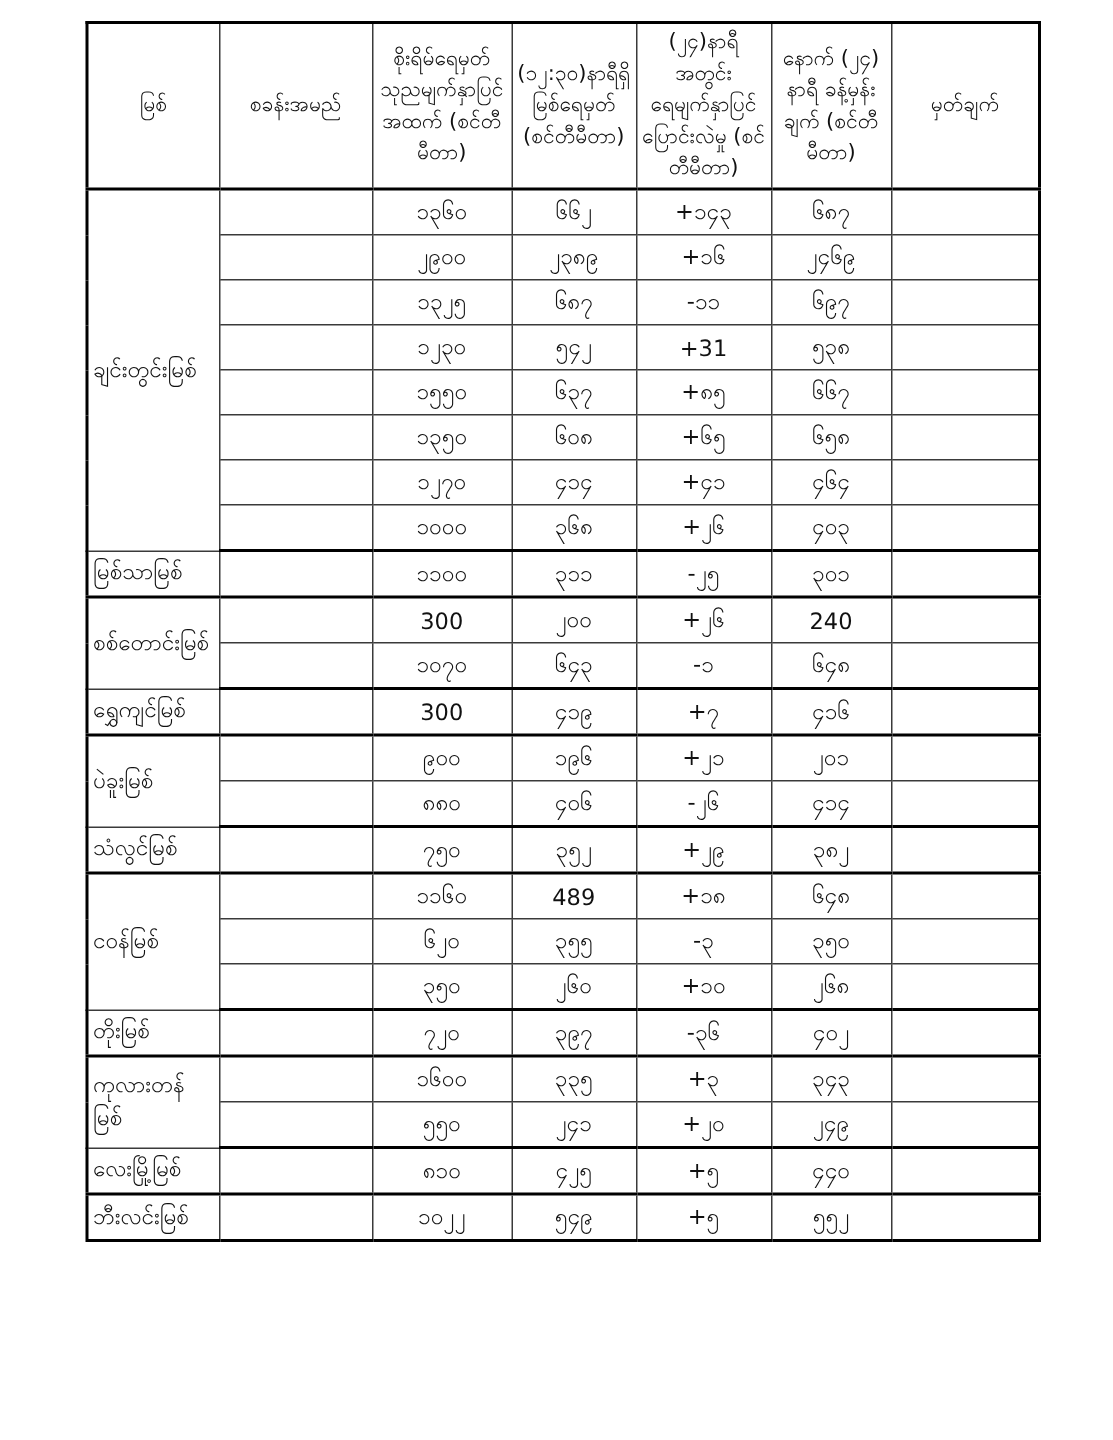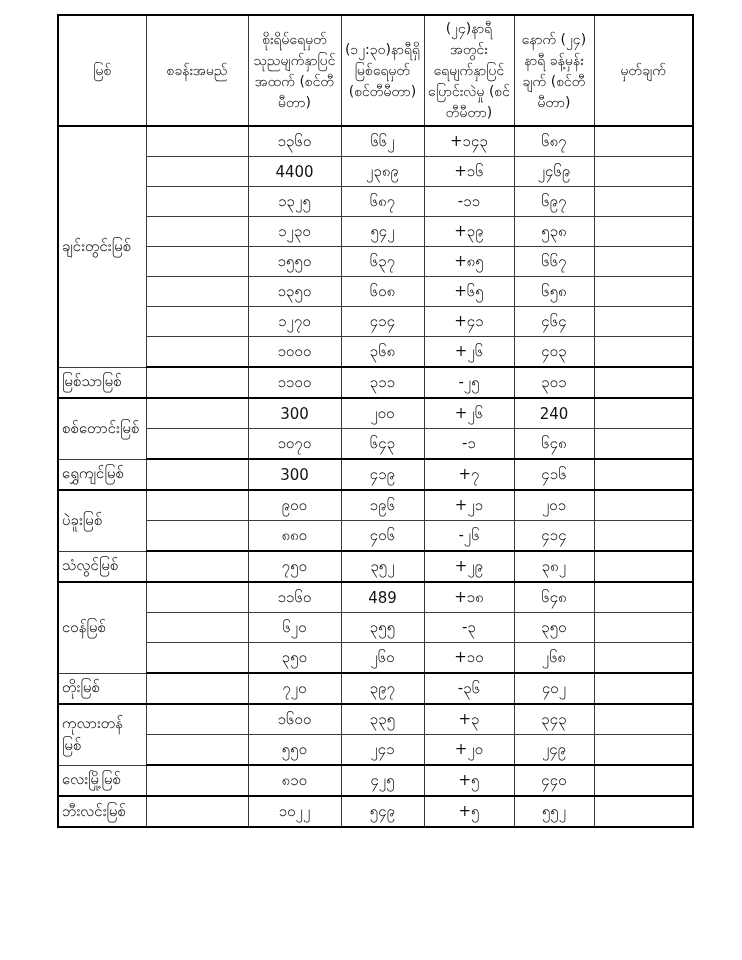--- a/index.html
+++ b/index.html
@@ -87,39 +87,39 @@
           <td rowspan="8" class="river-name">ချင်းတွင်းမြစ်</td>
           <td class="station"></td>
           <td class="num">၁၃၆၀</td>
           <td class="num">၆၆၂</td>
           <td class="num">+၁၄၃</td>
           <td class="num">၆၈၇</td>
           <td class="num"></td>
         </tr>
         <tr>
           <td class="station"></td>
-          <td class="num">4400</td>
+          <td class="num">၂၉၀၀</td>
           <td class="num">၂၃၈၉</td>
           <td class="num">+၁၆</td>
           <td class="num">၂၄၆၉</td>
           <td class="num"></td>
         </tr>
         <tr>
           <td class="station"></td>
           <td class="num">၁၃၂၅</td>
           <td class="num">၆၈၇</td>
           <td class="num">-၁၁</td>
           <td class="num">၆၉၇</td>
           <td class="num"></td>
         </tr>
         <tr>
           <td class="station"></td>
           <td class="num">၁၂၃၀</td>
           <td class="num">၅၄၂</td>
-          <td class="num">+၃၉</td>
+          <td class="num">+31</td>
           <td class="num">၅၃၈</td>
           <td class="num"></td>
         </tr>
         <tr>
           <td class="station"></td>
           <td class="num">၁၅၅၀</td>
           <td class="num">၆၃၇</td>
           <td class="num">+၈၅</td>
           <td class="num">၆၆၇</td>
           <td class="num"></td>

